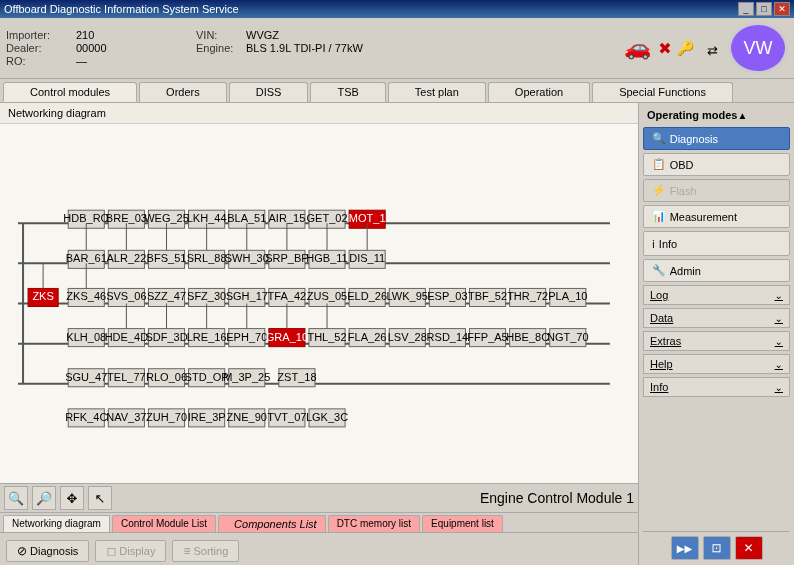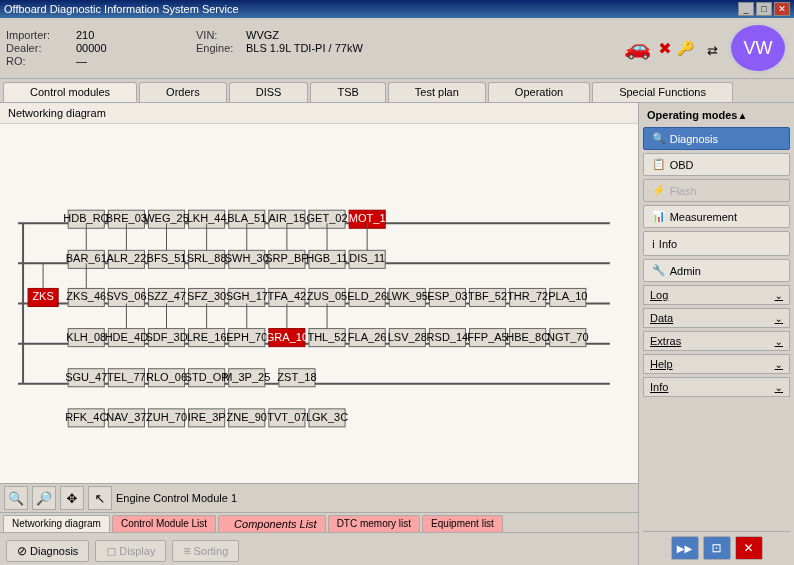--- a/index.html
+++ b/index.html
@@ -149,22 +149,22 @@
     .tool-icon {
       width: 24px; height: 24px;
       border: 1px solid #aaa;
       background: #e0dcd4;
       display: flex; align-items: center; justify-content: center;
       cursor: pointer;
       font-size: 13px;
     }
     .status-bar-center {
       flex: 1;
-      text-align: left;
-      font-size: 11px;
+      text-align: right;
+      font-size: 14px;
     }
 
     
     .action-bar {
       display: flex;
       align-items: center;
       padding: 4px 6px;
       background: #d4d0c8;
       border-top: 1px solid #aaa;
       gap: 6px;

